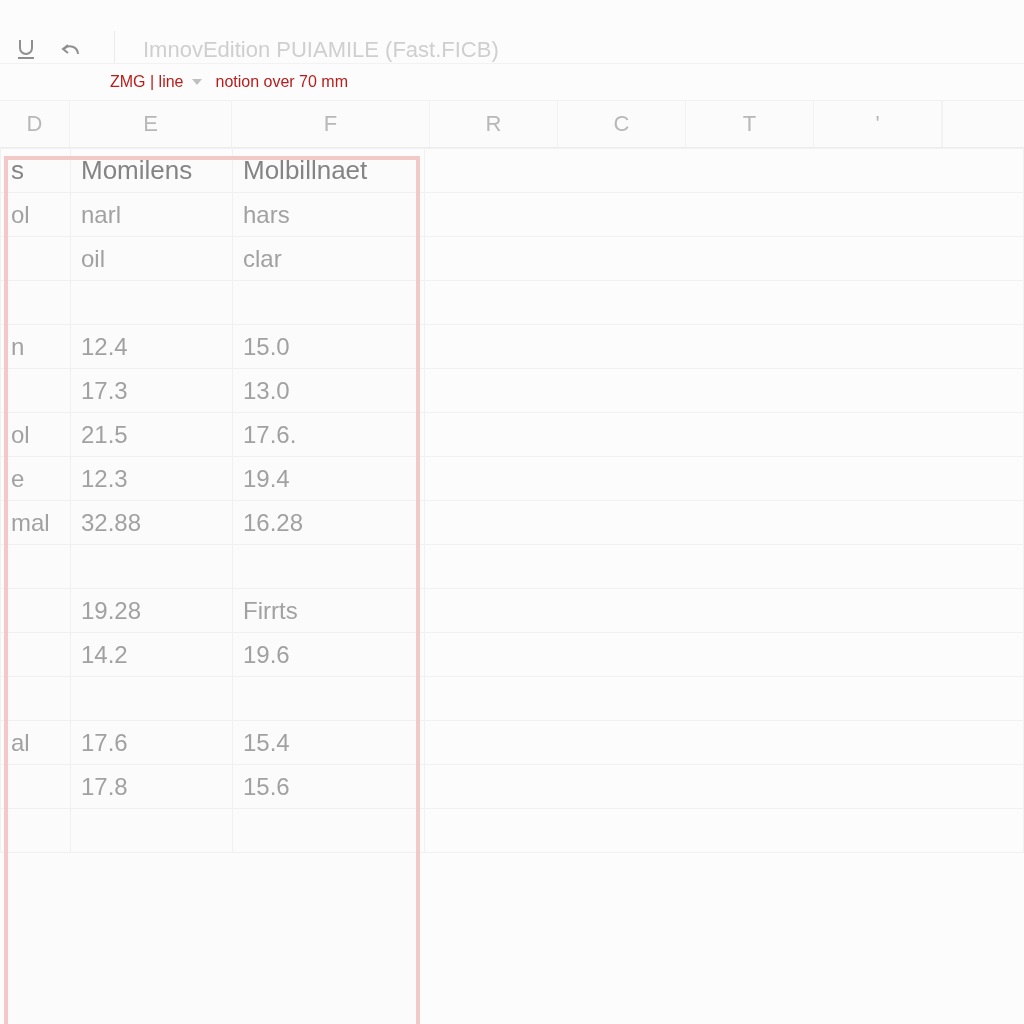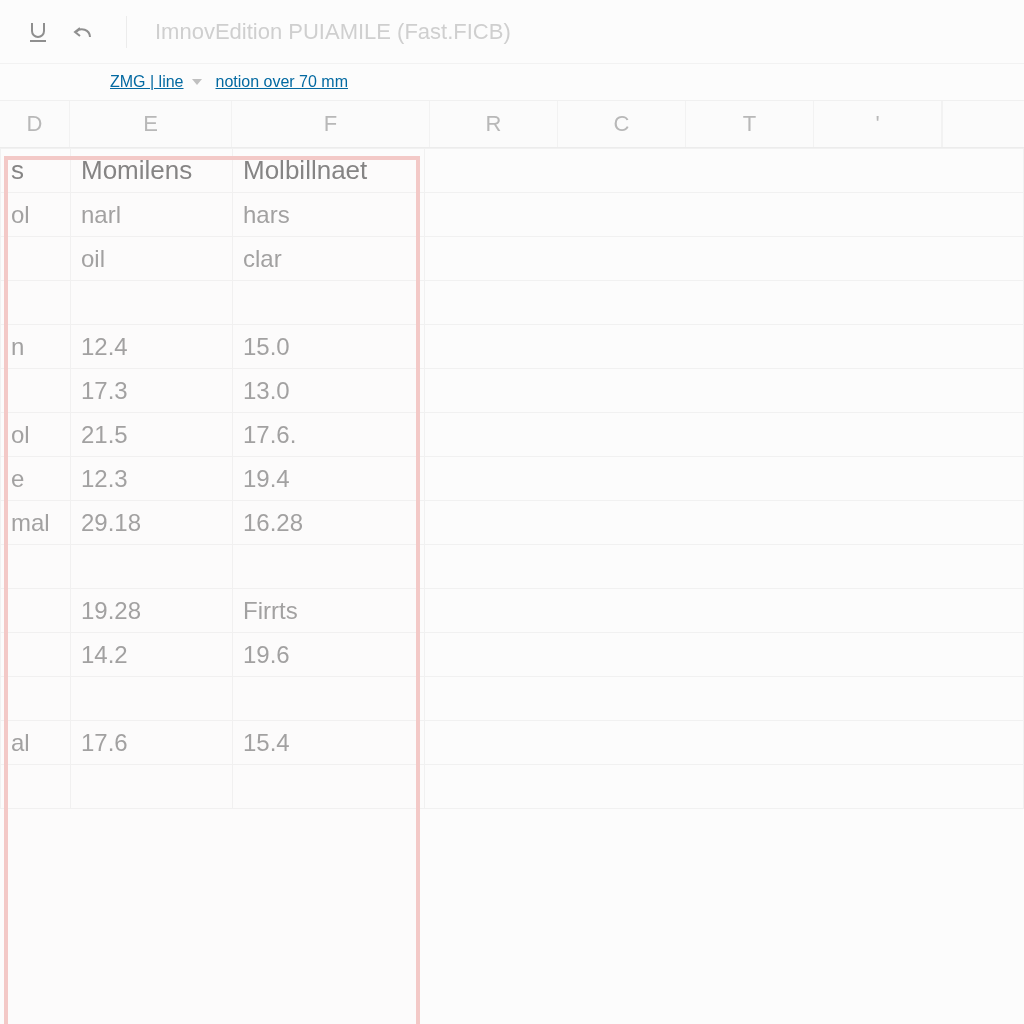--- a/index.html
+++ b/index.html
@@ -6,22 +6,22 @@
   html, body {
     width: 1024px; height: 1024px;
     font-family: Arial, Helvetica, sans-serif;
     background: #fcfcfc;
     color: #a8a8a8;
     overflow: hidden;
   }
   .toolbar {
     height: 64px;
     display: flex;
-    align-items: center;
-    padding: 0 24px;
+    align-items: flex-end;
+    padding: 0 12px;
     gap: 18px;
     border-bottom: 1px solid #f2f2f2;
   }
   .icon-btn {
     width: 28px; height: 28px;
     display: flex; align-items: center; justify-content: center;
     color: #9b9b9b;
   }
   .divider-v {
     width: 1px; height: 32px; background: #ececec;
@@ -29,22 +29,21 @@
   }
   .doc-title {
     font-size: 22px; color: #cfcfcf; font-weight: 400;
   }
   .sub-toolbar {
     height: 36px;
     display:flex; align-items:center;
     padding-left: 110px;
     gap: 14px;
     font-size: 16px;
-    color:#0369a1;
-    text-decoration:underline;
+    color:#b91c1c;
   }
   .sub-dd { display:flex; align-items:center; gap:8px;}
   .caret {
     width:0;height:0;border-left:5px solid transparent;border-right:5px solid transparent;border-top:6px solid #c0c0c0;
   }
   .col-headers {
     height: 48px;
     display: flex;
     border-top: 1px solid #f0f0f0;
     border-bottom: 1px solid #ececec;
@@ -193,21 +192,21 @@
           <td></td>
         </tr>
         <tr>
           <td class="">e</td>
           <td class="num">12.3</td>
           <td class="num">19.4</td>
           <td></td>
         </tr>
         <tr>
           <td class="">mal</td>
-          <td class="num">29.18</td>
+          <td class="num">32.88</td>
           <td class="num">16.28</td>
           <td></td>
         </tr>
         <tr>
           <td class=""></td>
           <td class=""></td>
           <td class=""></td>
           <td></td>
         </tr>
         <tr>
@@ -229,19 +228,25 @@
           <td></td>
         </tr>
         <tr>
           <td class="">al</td>
           <td class="num">17.6</td>
           <td class="num">15.4</td>
           <td></td>
         </tr>
         <tr>
           <td class=""></td>
+          <td class="num">17.8</td>
+          <td class="num">15.6</td>
+          <td></td>
+        </tr>
+        <tr>
+          <td class=""></td>
           <td class=""></td>
           <td class=""></td>
           <td></td>
         </tr>
       </tbody>
   </table>
 </div>
 
 </body></html>

